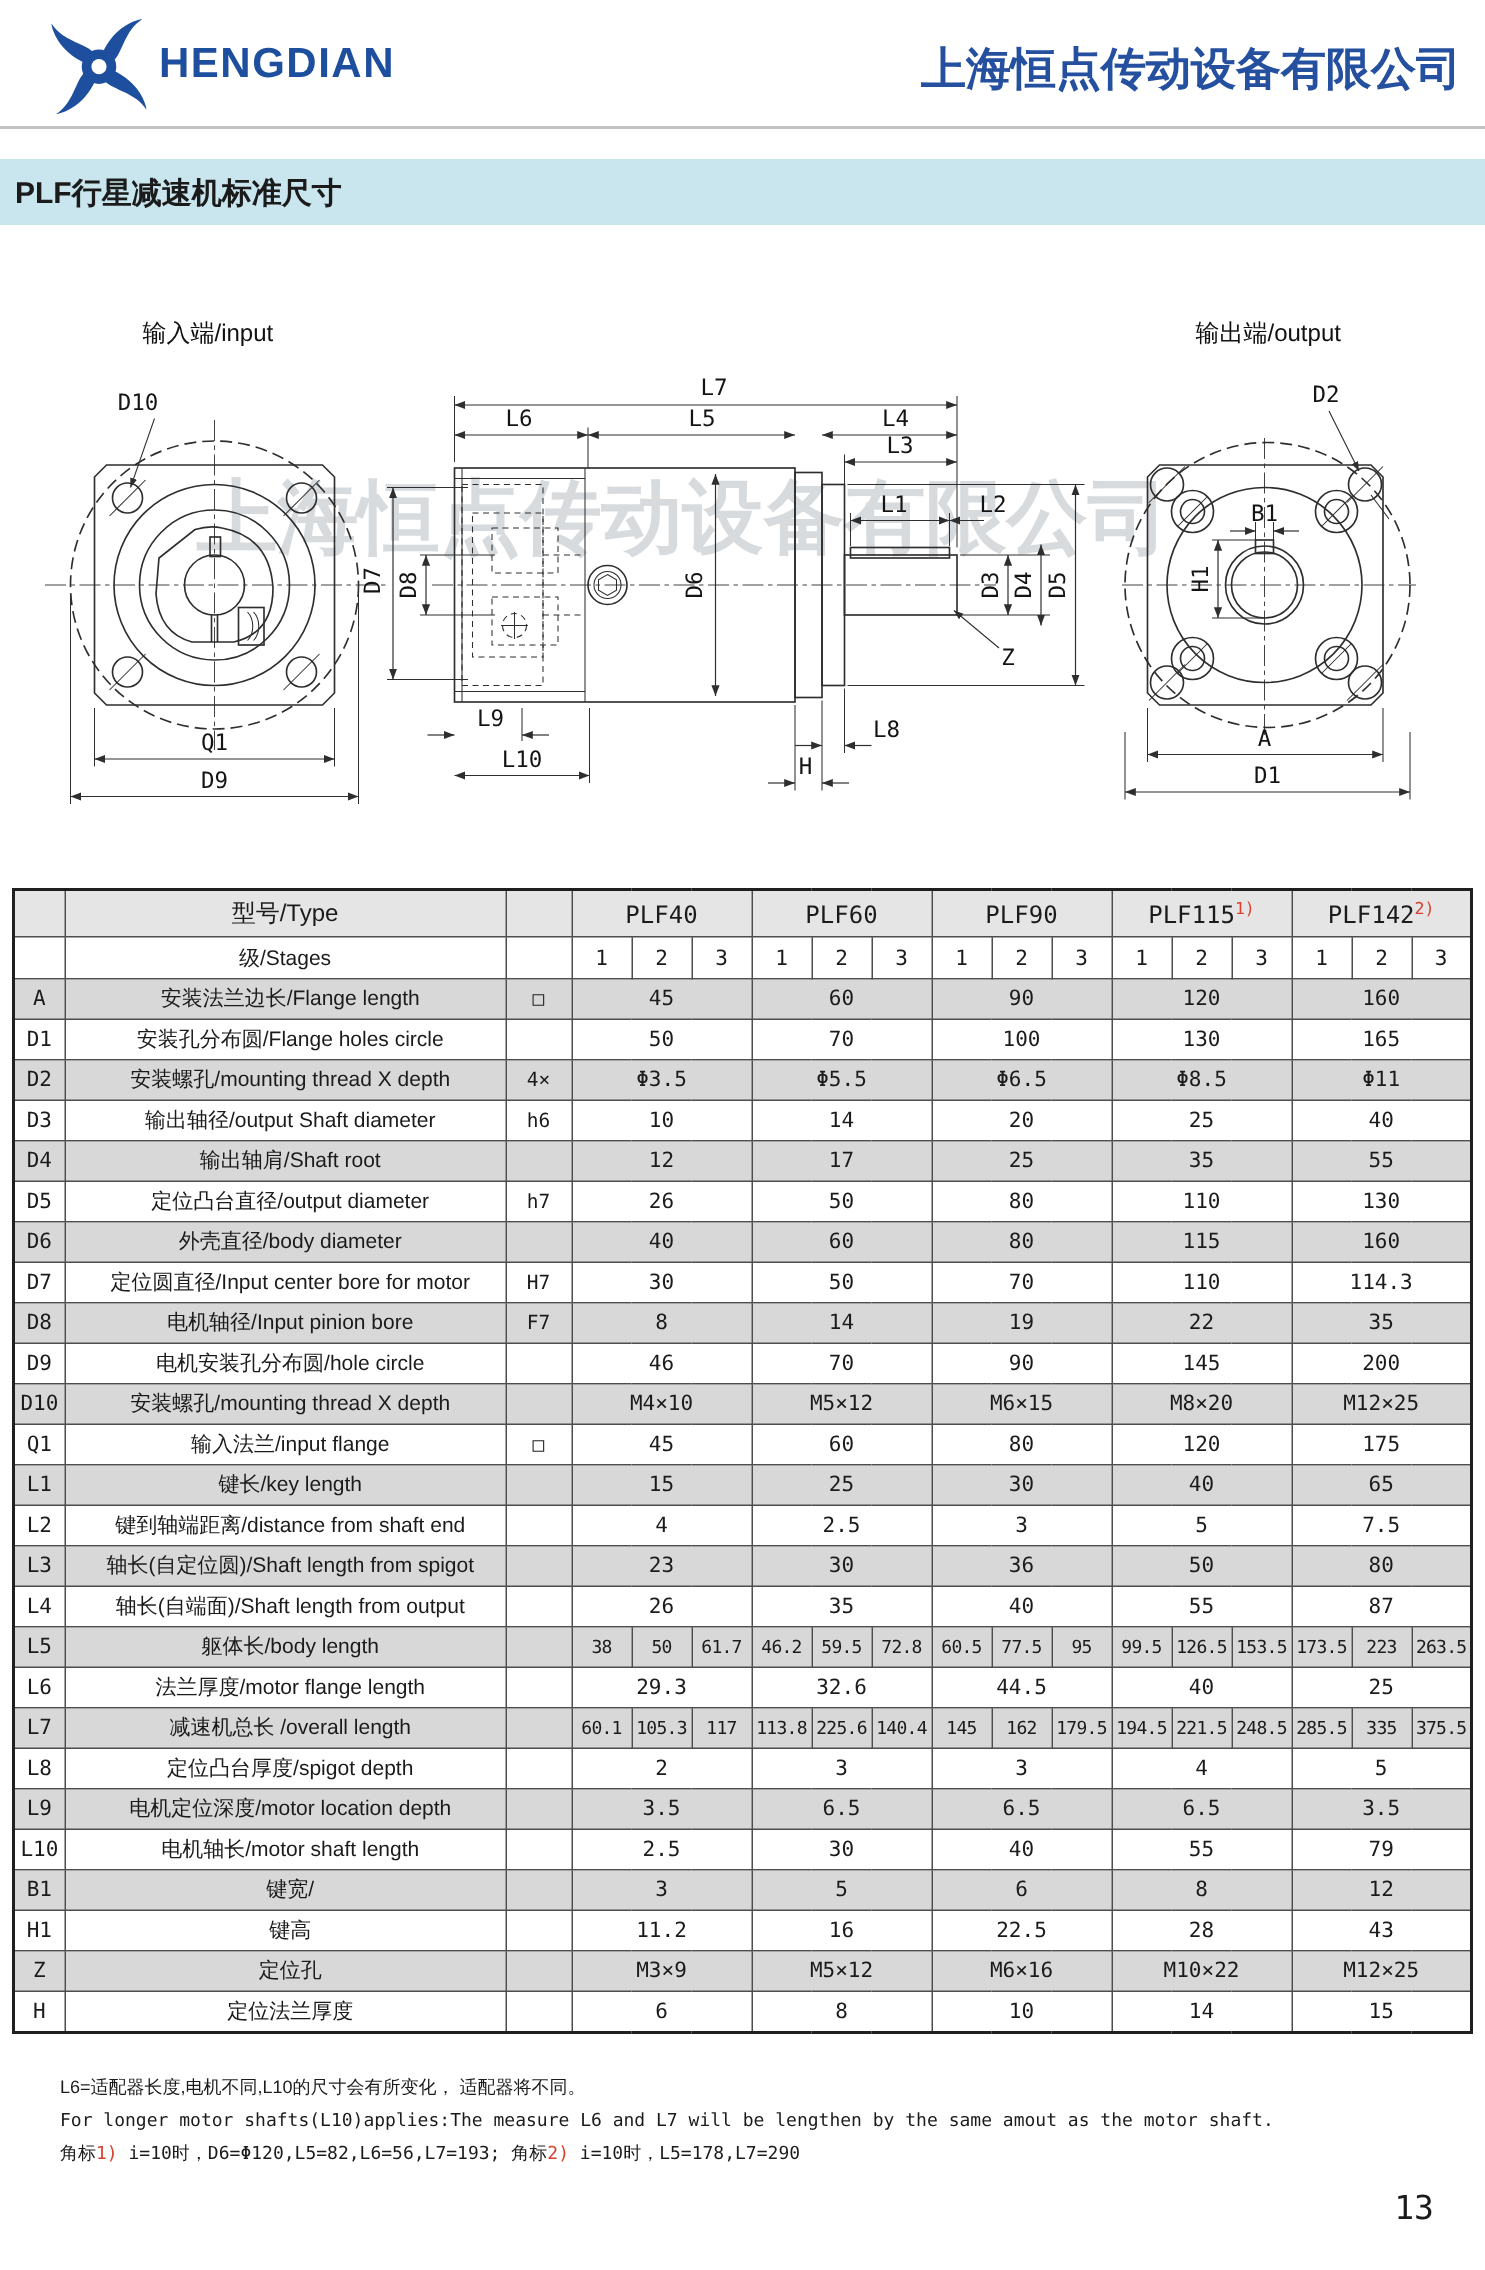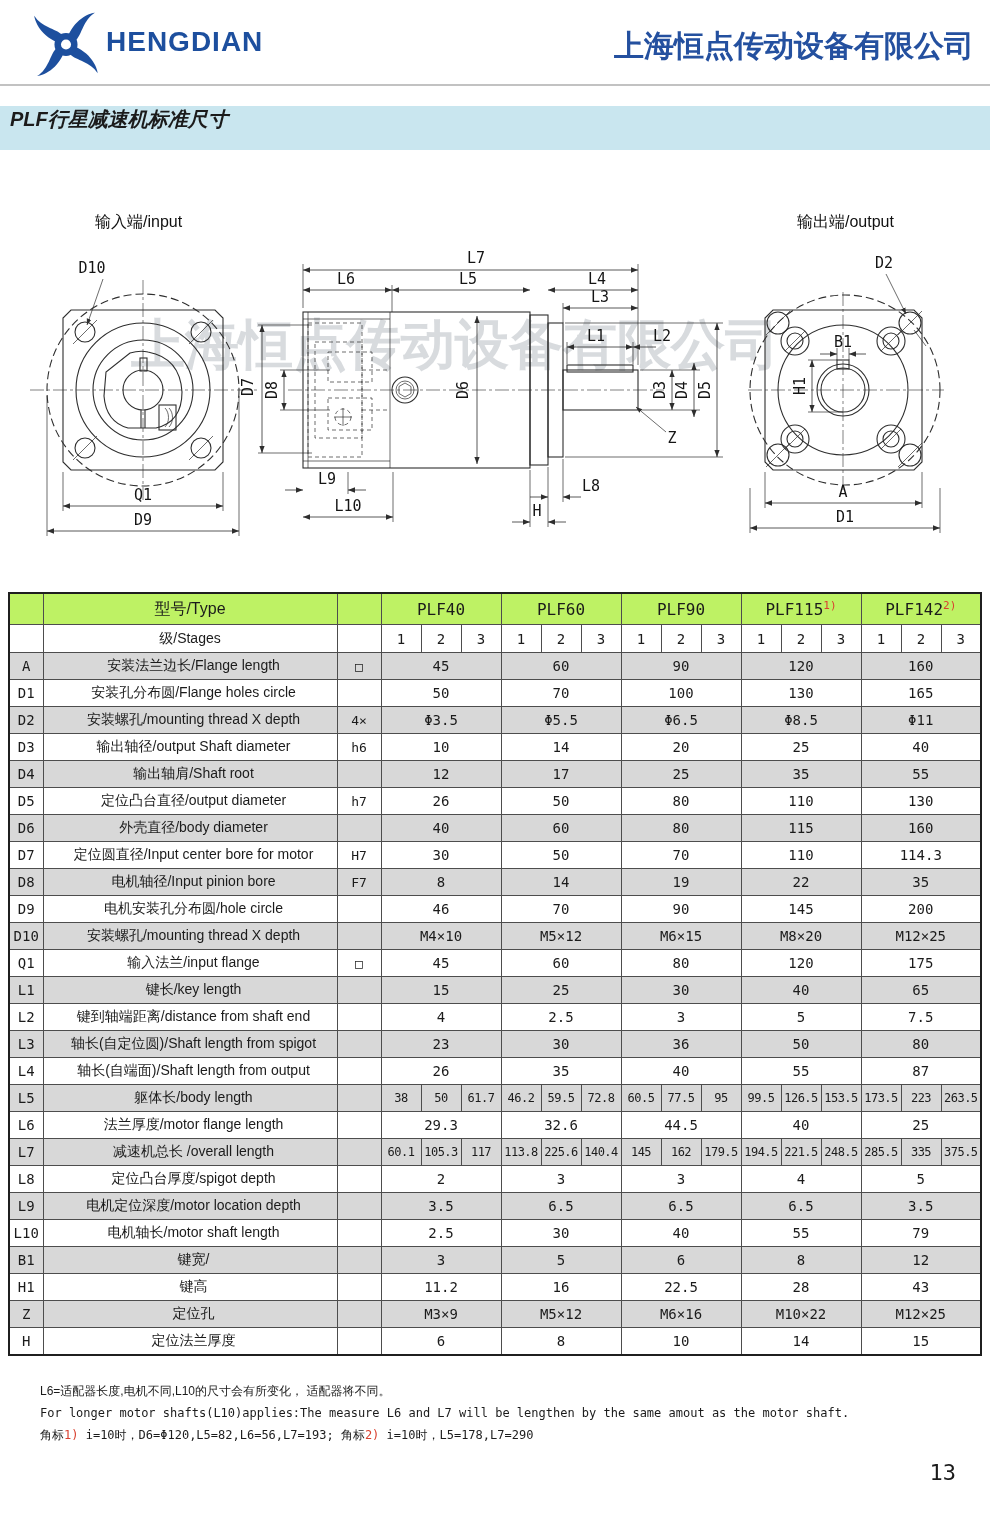--- a/index.html
+++ b/index.html
@@ -7,42 +7,42 @@
         font-family:"DejaVu Sans Mono","Liberation Sans",sans-serif;color:#1b1b1b;}
   
   #hdr{position:absolute;top:0;left:0;width:100%;height:84px;border-bottom:2px solid #c2c2c2;background:#fff;}
   #logo{position:absolute;left:30px;top:6px;width:72px;height:74px;}
   #brand{position:absolute;left:106px;top:26px;font-family:"Liberation Sans",sans-serif;
          font-size:28px;font-weight:600;letter-spacing:1px;color:#1d4f9e;}
   #company{position:absolute;right:16px;top:26px;font-family:"Liberation Sans",sans-serif;
            font-size:30px;font-weight:bold;color:#24509f;}
   
   #band{position:absolute;top:106px;left:0;width:100%;height:44px;background:#c9e6ef;
-        display:flex;align-items:flex-start;font-style:italic;}
+        display:flex;align-items:center;}
   #band .zh{font-size:20px;font-weight:bold;margin-left:10px;font-family:"Liberation Sans",sans-serif;}
   #band .en{font-size:19px;margin-left:46px;letter-spacing:1px;}
   
   #draw{position:absolute;top:200px;left:0;}
   .ln{stroke:#2e2e2e;stroke-width:1.1;fill:none;}
   .thin{stroke:#2e2e2e;stroke-width:.7;fill:none;}
   .dim{stroke:#2e2e2e;stroke-width:.8;fill:none;}
   .dash{stroke-dasharray:8 4;}
   .dsh{stroke-dasharray:4 3;}
   .cl{stroke:#2e2e2e;stroke-width:.6;fill:none;stroke-dasharray:14 3 3 3;}
   text.lbl{font:15px "DejaVu Sans Mono",monospace;fill:#141414;}
   text.cn{font:16px "Liberation Sans",sans-serif;fill:#111;}
   text.wm{font:bold 54px "Liberation Sans",sans-serif;fill:rgba(125,135,145,.30);}
   
   #unit{position:absolute;top:568px;right:14px;font-size:15px;font-family:Liberation Mono, monospace;margin-top:25px;}
   
   #tblwrap{position:absolute;top:592px;left:8px;}
   table{border-collapse:collapse;table-layout:fixed;width:974px;border:2px solid #1f1f1f;}
   th,td{border:1px solid #4d4d4d;padding:0;text-align:center;overflow:hidden;white-space:nowrap;
         font-weight:normal;height:26px;}
-  thead tr.r1 th{background:#bef264;height:30px;font-size:16px;}
+  thead tr.r1 th{background:#e5e5e5;height:30px;font-size:16px;}
   thead tr.r2 th{background:#fff;height:27px;font-size:14px;}
   th.c-namehdr{font-family:"Liberation Sans",sans-serif;font-size:16px;}
   td.c-id{font-size:14px;}
   td.c-name{text-align:center;padding-left:7px;font-family:"Liberation Sans",sans-serif;font-size:14px;}
   td.c-tol{font-size:13px;}
   td.c-val{font-size:14px;}
   td.c-vs{font-size:12px;letter-spacing:-0.5px;}
   tr.shaded td{background:#d8d8d8;}
   sup.red{color:#d9402f;font-size:11px;}
   .red{color:#d9402f;}

